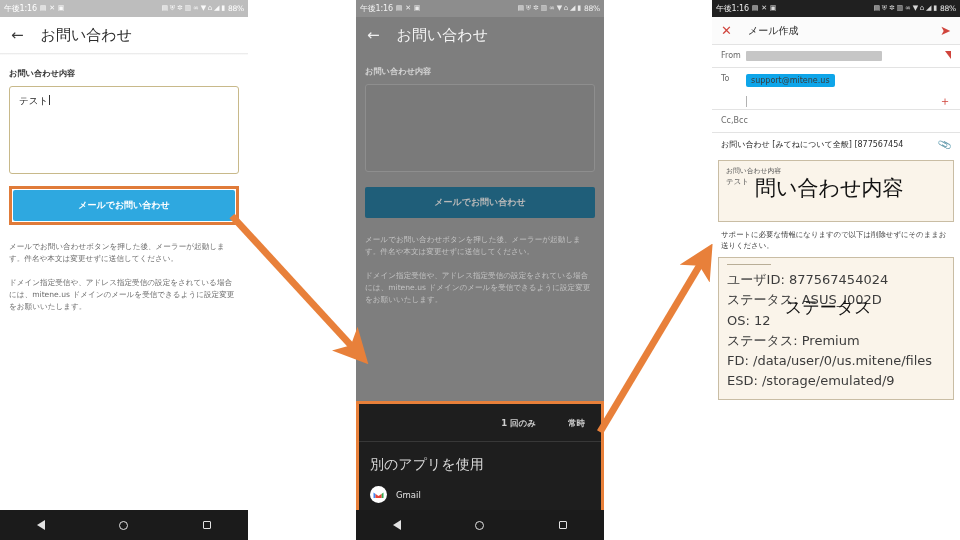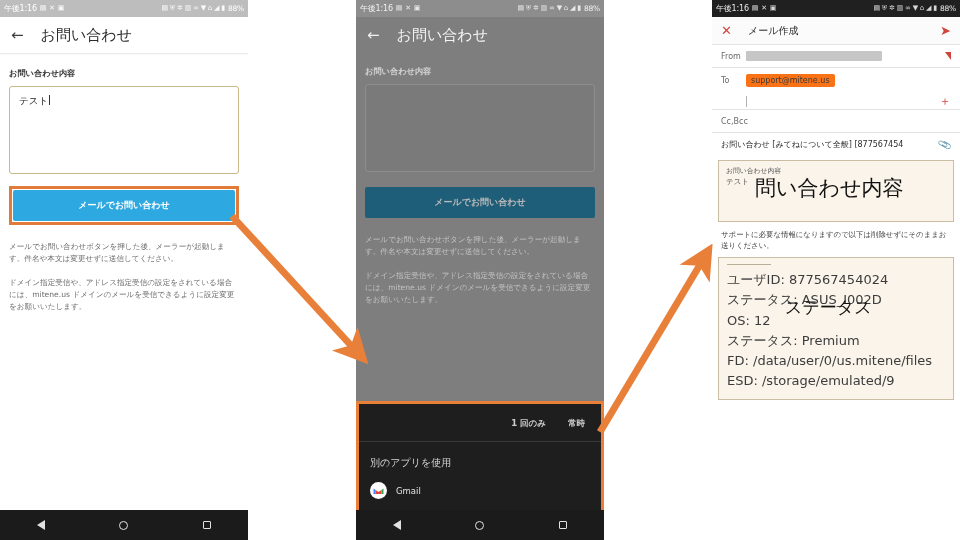--- a/index.html
+++ b/index.html
@@ -75,43 +75,43 @@
     border: 3px solid #e8803a;
   }
   .chooser { position: absolute; inset: 0; background: #1e1e1e; }
   .ch-row1 { display: flex; align-items: center; padding: 11px 11px 0 11px; gap: 9px; }
   .ch-appicon {
     width: 17px; height: 17px; border-radius: 50%; background: #fff;
     display: flex; align-items: center; justify-content: center; flex: none;
   }
   .ch-appicon svg { display: block; }
   .ch-title { font-size: 9px; color: #ededed; font-weight: bold; }
-  .ch-actions { display: flex; justify-content: flex-end; gap: 22px;
+  .ch-actions { display: flex; justify-content: flex-end; gap: 32px;
     padding: 14px 16px 11px 0; }
   .ch-act { font-size: 8.5px; color: #cfcfcf; font-weight: bold; }
   .ch-div { height: 1px; background: #383838; }
-  .ch-sub { font-size: 10px; color: #d8d8d8; padding: 14px 11px 12px 11px; }
+  .ch-sub { font-size: 14px; color: #d8d8d8; padding: 14px 11px 12px 11px; }
   .ch-row2 { display: flex; align-items: center; gap: 9px; padding: 0 11px; }
   .gm-icon { width: 17px; height: 17px; border-radius: 50%; background: #fff;
     display:flex; align-items:center; justify-content:center; flex:none; }
   .ch-gmail { font-size: 8.5px; color: #e3e3e3; }
 
   
   .body3 { background: #fff; height: 100%; }
   .m-appbar { height: 27px; display: flex; align-items: center; padding: 0 9px; background:#fbfbfb; }
   .m-x { color: #d0443c; font-size: 13px; line-height: 1; }
   .m-title { margin-left: 16px; font-size: 10px; color: #2c2c2c; }
   .m-send { margin-left: auto; color: #d0443c; font-size: 13px; line-height: 1; }
   .hr { height: 1px; background: #e3e3e3; }
-  .row { display: flex; align-items: center; padding: 6px 9px; min-height: 22px; }
+  .row { display: flex; padding: 6px 9px; min-height: 22px; }
   .row-lbl { font-size: 8px; color: #6a6a6a; width: 25px; flex: none; }
   .redact { height: 10px; width: 136px; background: #c6c6c6; border-radius: 1px; }
   .tri { width: 0; height: 0; border-left: 6px solid transparent;
          border-top: 8px solid #d0443c; margin-left: auto; }
-  .chip { background: #f97316; border-radius: 2px; padding: 2px 5px;
+  .chip { background: #0ea5e9; border-radius: 2px; padding: 2px 5px;
           font-size: 8px; color: #3b3b3b; }
   .plus { margin-left: auto; color: #d0443c; font-size: 12px; line-height: 1; }
   .cursor-row { height: 16px; display:flex; align-items:center; padding: 0 9px; }
   .cursor-line { width: 1px; height: 11px; background: #b2b2b2; margin-left: 25px; }
   .subject { font-size: 8px; color: #2c2c2c; }
   .clip { margin-left: auto; color: #9a5a4a; font-size: 10px; transform: rotate(-20deg); }
 
   .body-box { margin: 4px 6px 0 6px; border: 1px solid #c9bda4;
     background: #faf4ea; padding: 5px 7px 7px 7px; position: relative; height: 62px; }
   .bb-l1 { font-size: 6.8px; color: #555; }

